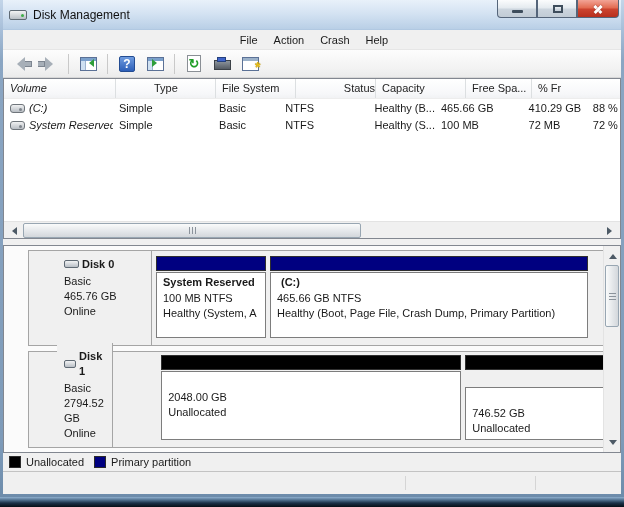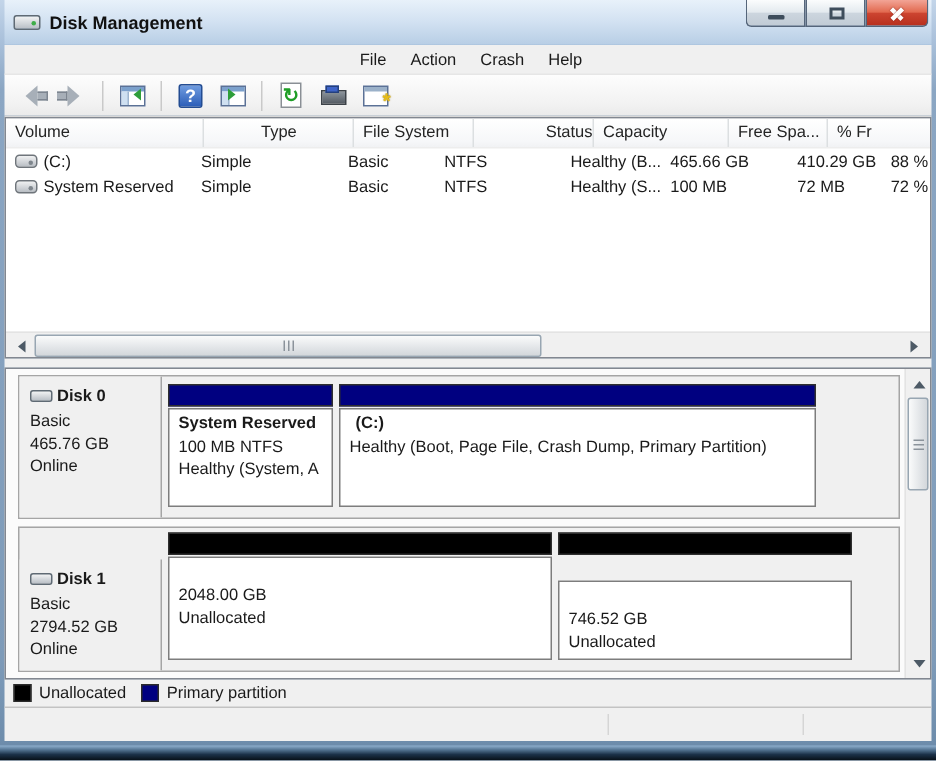--- a/index.html
+++ b/index.html
@@ -7,21 +7,21 @@
   body { font-family:"Liberation Sans", sans-serif; font-size:11px; color:#1a1a1a; background:#fff; }
 
   
   .frame { position:relative; width:624px; height:507px;
     background:linear-gradient(180deg,#c3d5e9 0,#a9c0da 28px,#8ba6c3 60px,#7e9bb9 440px,#6d8cab 496px);
     padding:0 3px; overflow:hidden; }
 
   
   .titlebar { height:30px; display:flex; align-items:center; padding-left:6px; position:relative;
     background:linear-gradient(180deg,#e8f1fa 0,#d3e2f2 14px,#b9cfe6 29px,#a9c2dd 30px); }
-  .title-text { font-size:12px; color:#111; margin-left:6px;font-weight:bold; }
+  .title-text { font-size:12px; color:#111; margin-left:6px; }
   .drive-ico { width:18px; height:13px; position:relative; }
   .drive-ico .body { position:absolute; inset:1px 0 2px 0; border:1px solid #5f6a74;
     background:linear-gradient(180deg,#f2f3f4,#b9bfc6); border-radius:2px; }
   .drive-ico .led { position:absolute; right:3px; bottom:5px; width:3px; height:3px; background:#3fae49; border-radius:50%; }
   .caption-btns { position:absolute; top:0; right:2px; display:flex; }
   .cap-btn { width:40px; height:18px; border:1px solid #55657a; border-top:none; position:relative;
     background:linear-gradient(180deg,#fbfcfd 0,#e4eaef 8px,#ccd5de 9px,#c0cad4 18px); }
   .cap-btn.minb { border-radius:0 0 0 4px; }
   .cap-btn.closeb { border-radius:0 0 4px 0; width:42px;
     background:linear-gradient(180deg,#f2a496 0,#e26a50 8px,#cc4430 9px,#b52d1b 18px); }
@@ -67,39 +67,39 @@
   .client { position:relative; }
   .top-pane { height:161px; background:#fff; border:1px solid #828790; position:relative; overflow:hidden; }
   .splitter { height:6px; background:#f0f0f0; }
   .bottom-pane { height:208px; background:#fbfbfb; border:1px solid #828790; position:relative; overflow:hidden; }
 
   
   .vt-header { display:flex; height:20px; background:linear-gradient(180deg,#ffffff,#f6f7f9 80%,#f1f2f4); border-bottom:1px solid #ededed; }
   .vt-hcell { padding:3px 0 0 6px; border-right:1px solid #dcdfe1; white-space:nowrap; overflow:hidden; color:#242424; }
   .vt-row { display:flex; height:17px; align-items:center; }
   .vt-cell { padding-left:6px; white-space:nowrap; overflow:hidden; }
-  .c0{width:132px;} .c1{width:70px;} .c2{width:68px;margin-left:32px;} .c3{width:80px;} .c4{width:80px;text-align:right;} .c5{width:90px;} .c6{width:66px;} .c7{width:34px; border-right:none;}
+  .c0{width:112px;font-style:italic;} .c1{width:70px;} .c2{width:68px;margin-left:32px;} .c3{width:80px;} .c4{width:80px;text-align:right;} .c5{width:90px;} .c6{width:66px;} .c7{width:34px; border-right:none;}
   .vol-ico { display:inline-block; width:15px; height:9px; border:1px solid #6f757b; border-radius:3px;
     background:linear-gradient(180deg,#f0f1f2,#b9bec4); vertical-align:-1px; margin-right:4px; position:relative; }
   .vol-ico::after { content:""; position:absolute; right:2px; top:3px; width:3px; height:3px; border-radius:50%; background:#7f868d; }
 
   
   .hscroll { position:absolute; left:0; right:0; bottom:0; height:17px; background:#f0f0f0; border-top:1px solid #e3e3e3; }
   .hs-arrow { position:absolute; top:0; width:17px; height:17px; display:flex; align-items:center; justify-content:center; }
   .hs-arrow.left { left:0; } .hs-arrow.right { right:0; }
   .tri-l { width:0;height:0;border:4px solid transparent;border-right:5px solid #4d5a66; }
   .tri-r { width:0;height:0;border:4px solid transparent;border-left:5px solid #4d5a66; }
   .tri-u { width:0;height:0;border:4px solid transparent;border-bottom:5px solid #4d5a66; }
   .tri-d { width:0;height:0;border:4px solid transparent;border-top:5px solid #4d5a66; }
   .hs-thumb { position:absolute; left:19px; top:1px; width:338px; height:15px; border:1px solid #98a6b2; border-radius:2px;
     background:linear-gradient(180deg,#fafbfb,#e2e5e8 60%,#d3d7db); display:flex; align-items:center; justify-content:center; gap:2px; }
   .hs-thumb i { display:block; width:1px; height:7px; background:#8b939b; }
 
   
-  .disk-row { position:absolute; left:8px; width:588px; border:1px solid #a5a5a5; background:#f0f0f0; display:flex; }
+  .disk-row { position:absolute; left:24px; width:588px; border:1px solid #a5a5a5; background:#f0f0f0; display:flex;padding-left:28px; }
   .disk-row.d0 { top:4px; height:96px; }
   .disk-row.d1 { top:105px; height:97px;align-items:flex-end; }
   .disk-label { width:95px; border-right:1px solid #a5a5a5; padding:6px 7px; background:#f0f0f0; }
   .disk-label .dname { font-weight:bold; display:flex; align-items:center; gap:3px; margin-bottom:2px; }
   .disk-label div { line-height:15px; }
   .parts { flex:1; padding:5px 0 0 4px; display:flex; gap:4px; }
   .part { display:flex; flex-direction:column; }
   .pbar { height:15px; border:1px solid #2f2f2f; margin-bottom:1px; }
   .kind-primary .pbar { background:#000080; }
   .kind-unallocated .pbar { background:#000000; }
@@ -279,40 +279,41 @@
             <div class="pbox">
               <div class="pname">System Reserved</div>
               <div class="pline">100 MB NTFS</div>
               <div class="pline">Healthy (System, A</div>
             </div>
           </div>
           <div class="part kind-primary" style="width:318px;">
             <div class="pbar"></div>
             <div class="pbox">
               <div class="pname" style="padding-left:4px;">(C:)</div>
+              <div class="pline">465.66 GB NTFS</div>
               <div class="pline">Healthy (Boot, Page File, Crash Dump, Primary Partition)</div>
             </div>
           </div>
         </div>
       </div>
 
       <div class="disk-row d1">
         <div class="disk-label">
           <div class="dname">
               <span class="drive-ico" style="width:15px;height:11px;">
                 <span class="body"></span>
               </span>
               <span>Disk 1</span>
             </div>
           <div>Basic</div>
           <div>2794.52 GB</div>
           <div>Online</div>
         </div>
         <div class="parts">
-          <div class="part kind-unallocated" style="width:256px;">
+          <div class="part kind-unallocated" style="width:300px;margin-left:44px;">
             <div class="pbar"></div>
             <div class="pbox">
               <div class="pname"></div>
               <div class="pline">2048.00 GB</div>
               <div class="pline">Unallocated</div>
             </div>
           </div>
           <div class="part kind-unallocated" style="width:196px;gap:16px;">
             <div class="pbar"></div>
             <div class="pbox">

